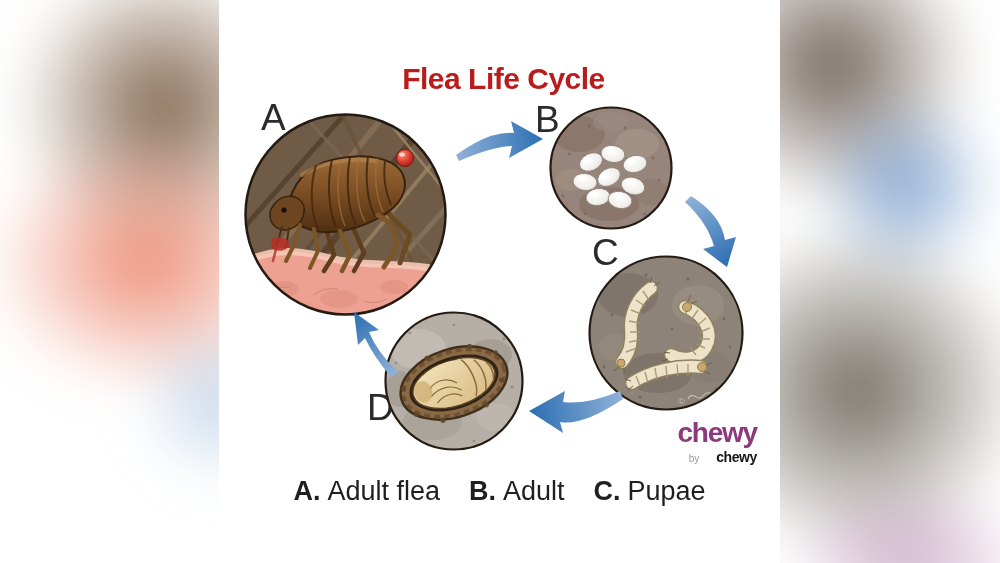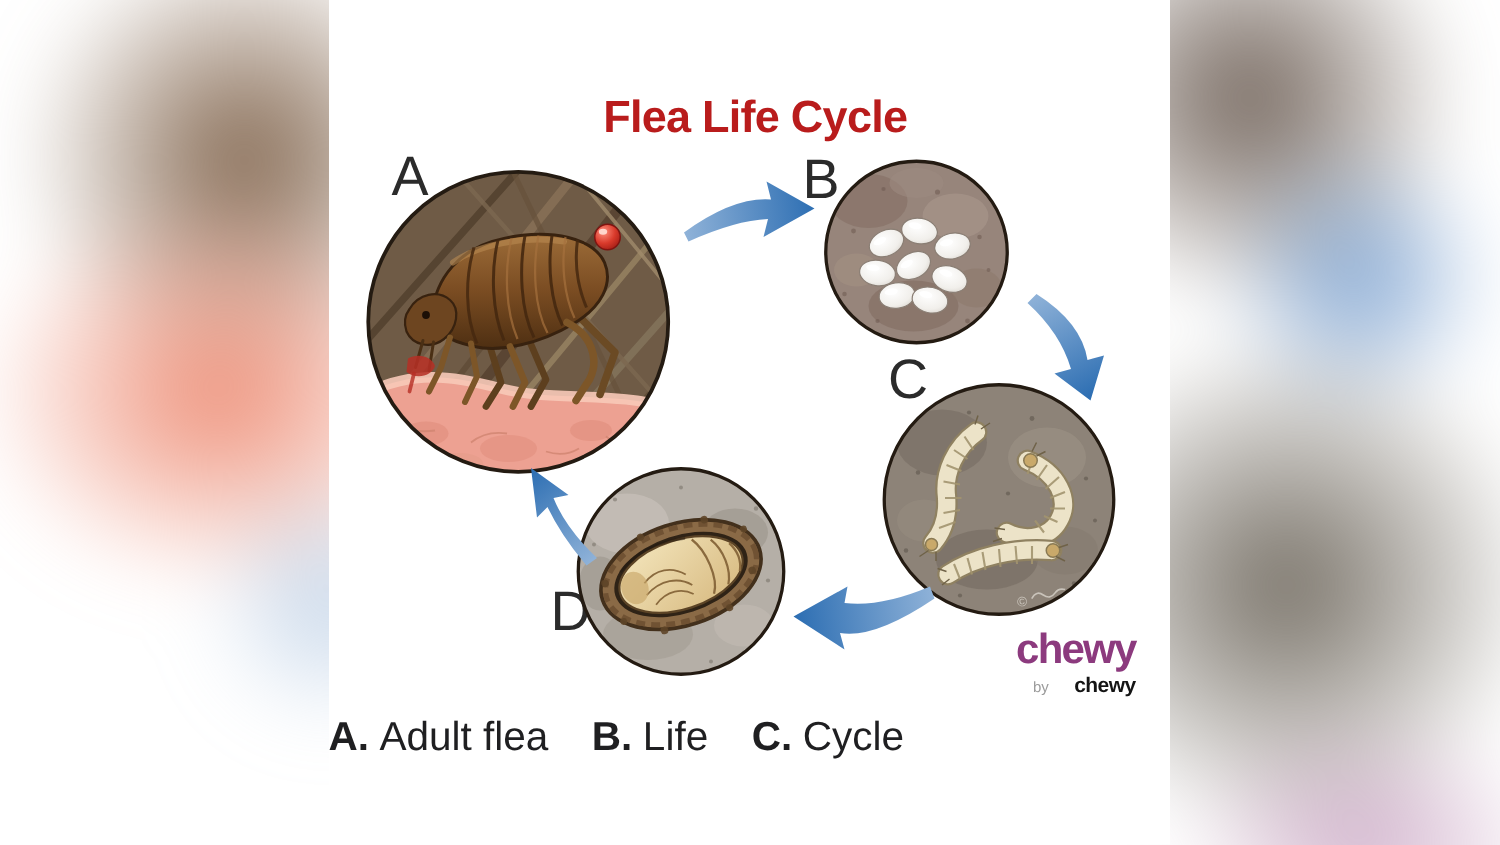--- a/index.html
+++ b/index.html
@@ -45,21 +45,21 @@
 
   .arrows{position:absolute;left:0;top:0;width:561px;height:563px;pointer-events:none;}
 
   .logo{position:absolute;right:23px;top:418px;text-align:right;}
   .logo-brand{font-size:28px;font-weight:700;letter-spacing:-1.2px;color:#8c3a7e;line-height:1.05;}
   .logo-byline{margin-top:1px;}
   .logo-byline .by{font-size:10px;color:#9b9b9b;margin-right:17px;}
   .logo-byline .chewy{font-size:14px;font-weight:800;letter-spacing:-.4px;color:#141414;}
 
   .legend{position:absolute;left:0;top:476px;width:100%;display:flex;
-    justify-content:flex-start;gap:29px;font-size:27px;color:#1f1f21;}
+    justify-content:center;gap:29px;font-size:27px;color:#1f1f21;}
   .legend-item{white-space:nowrap;}
   .legend-item b{font-weight:700;}
   .legend-item .lbl{margin-left:7px;font-weight:400;}
 </style>
 </head>
 <body>
 
 <div class="stage">
 
   <div class="bg-blur">
@@ -361,21 +361,21 @@
       <div class="logo-byline">
         <span class="by">by</span><span class="chewy">chewy</span>
       </div>
     </div>
 
     <div class="legend">
       <span class="legend-item">
         <b>A.</b><span class="lbl">Adult flea</span>
       </span>
       <span class="legend-item">
-        <b>B.</b><span class="lbl">Life</span>
+        <b>B.</b><span class="lbl">Adult</span>
       </span>
       <span class="legend-item">
-        <b>C.</b><span class="lbl">Cycle</span>
+        <b>C.</b><span class="lbl">Pupae</span>
       </span>
     </div>
 
   </div>
 </div>
 
 </body></html>

